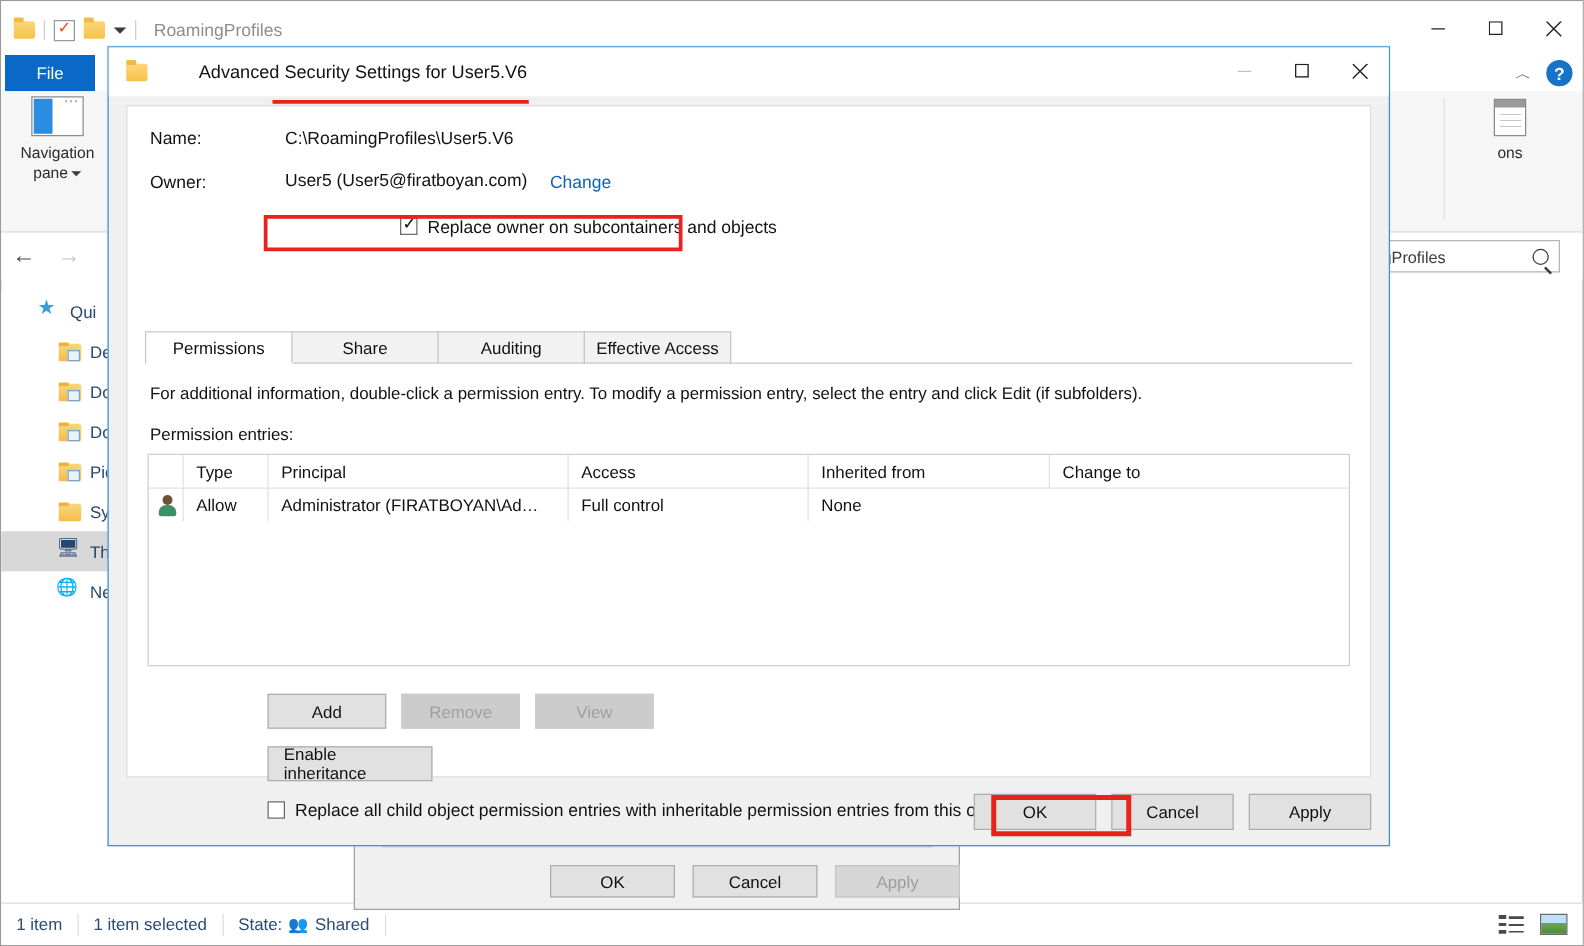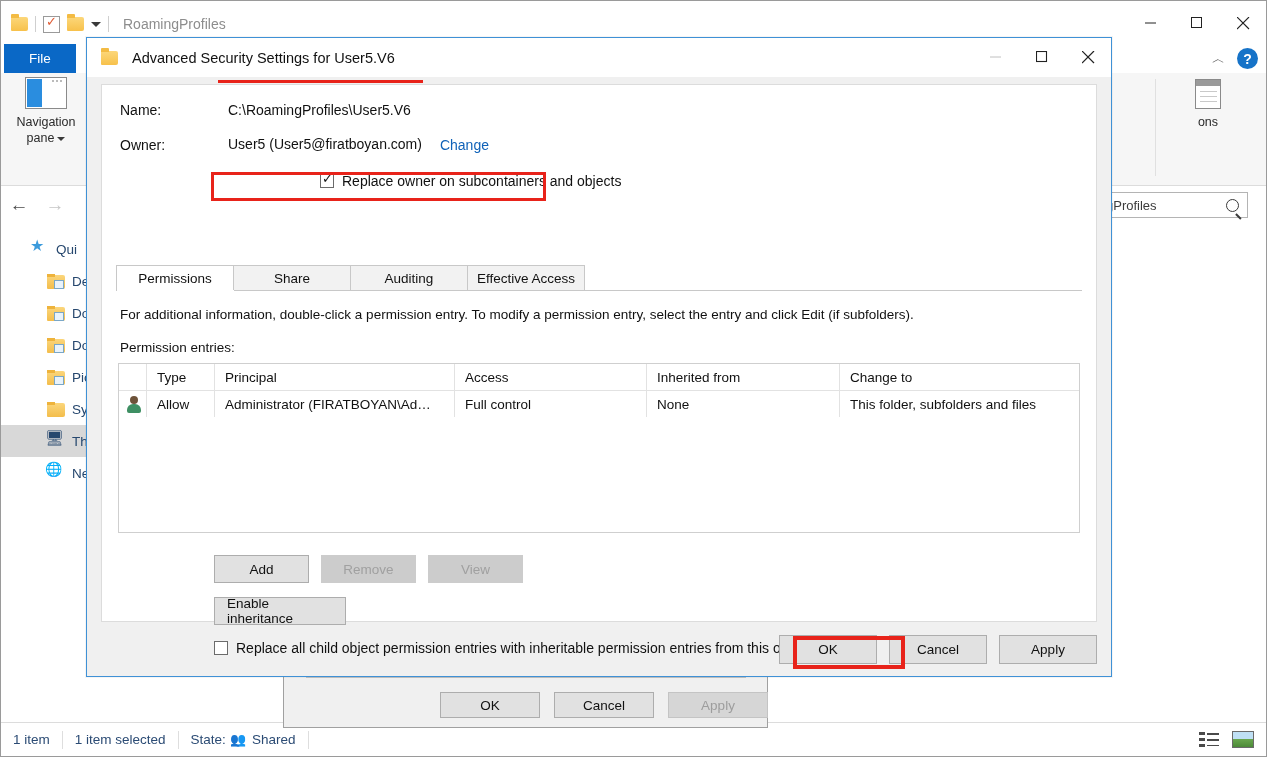--- a/index.html
+++ b/index.html
@@ -248,20 +248,21 @@
 
   
   #adv-dialog {
     position: absolute; left: 86px; top: 37px; width: 1026px; height: 640px;
     background: #f0f0f0; border: 1px solid #3f91d6;
     box-shadow: 0 0 0 1px rgba(0,0,0,0.04);
   }
   #adv-title {
     height: 39px; display: flex; align-items: center; background: #ffffff;
     padding-left: 14px;
+    gap: 27px;
   }
   #adv-title .folder-ico { margin-right: 14px; }
   #adv-title-text { font-size: 14.5px; color: #111; }
   #adv-wctrls { position: absolute; right: 0; top: 0; display: flex; }
   .awbtn {
     width: 46px; height: 38px; display: flex; align-items: center;
     justify-content: center;
   }
   #adv-body {
     position: absolute; left: 14px; top: 46px; right: 14px; bottom: 54px;
@@ -589,21 +590,20 @@
         <div class="pcell pcol-ico">
           <span class="user-ico">
               <span class="head"></span>
               <span class="body"></span>
             </span>
         </div>
         <div class="pcell pcol-type">Allow</div>
         <div class="pcell pcol-prin">Administrator (FIRATBOYAN\Ad…</div>
         <div class="pcell pcol-acc">Full control</div>
         <div class="pcell pcol-inh">None</div>
-        <div class="pcell pcol-app">This folder, subfolders and files</div>
       </div>
     </div>
 
     <div id="btn-row1">
       <div class="dbtn" style="width:95px">Add</div>
       <div class="dbtn disabled" style="width:95px">Remove</div>
       <div class="dbtn disabled" style="width:95px">View</div>
     </div>
 
     <div id="btn-inherit">

